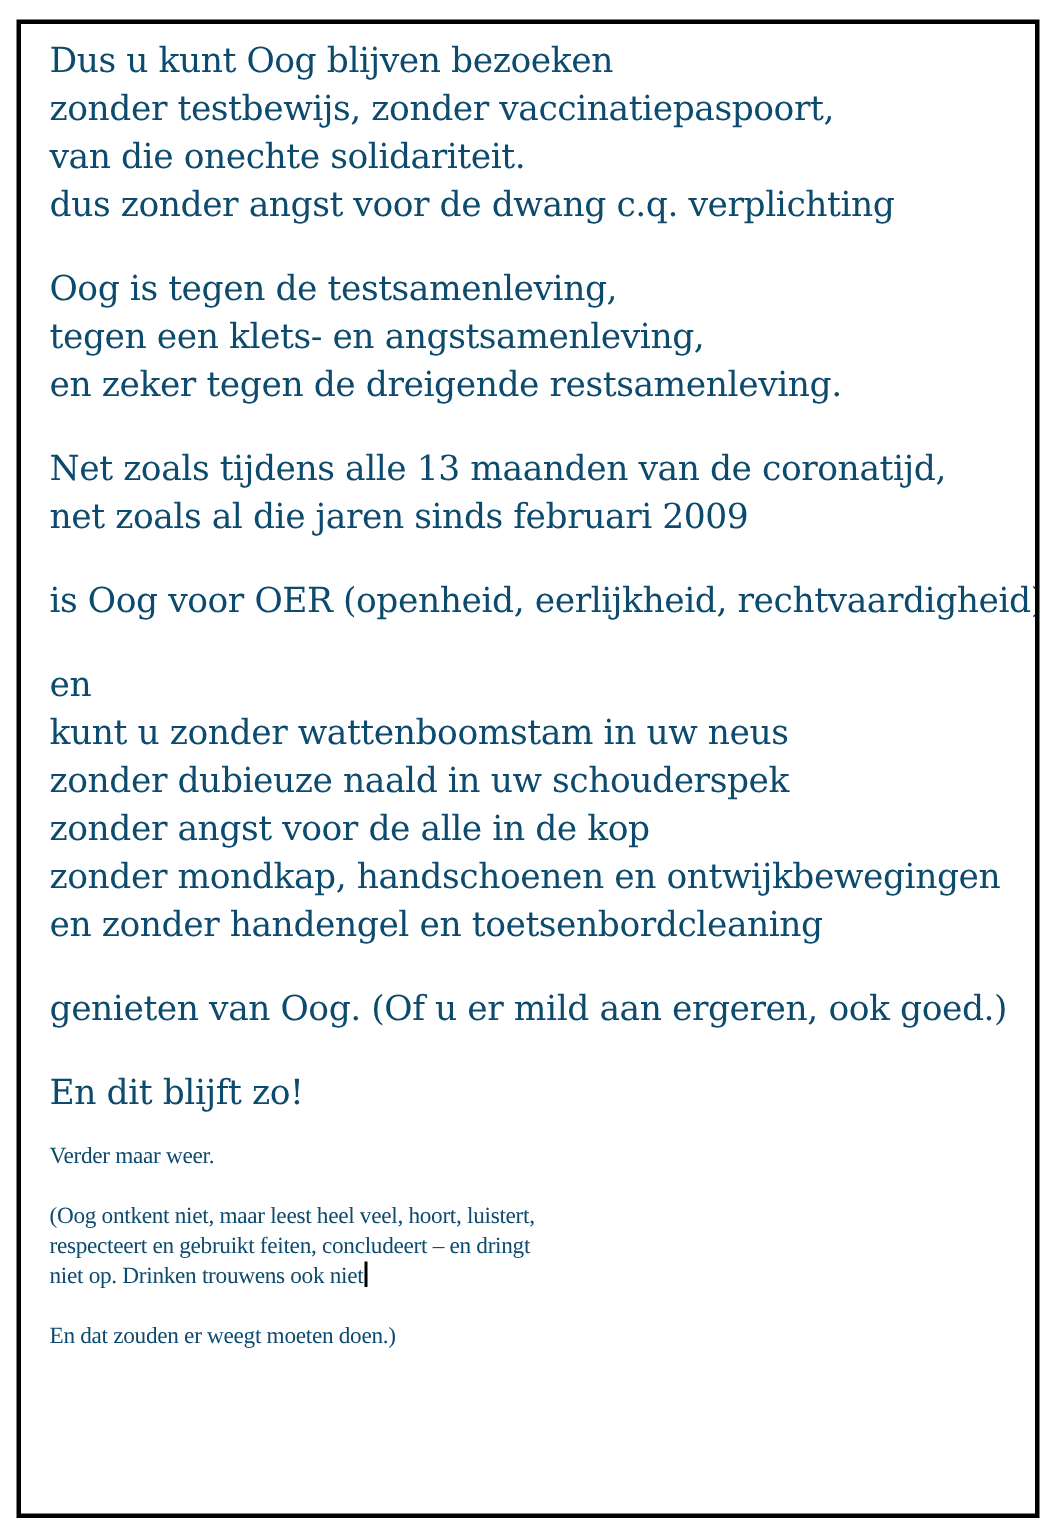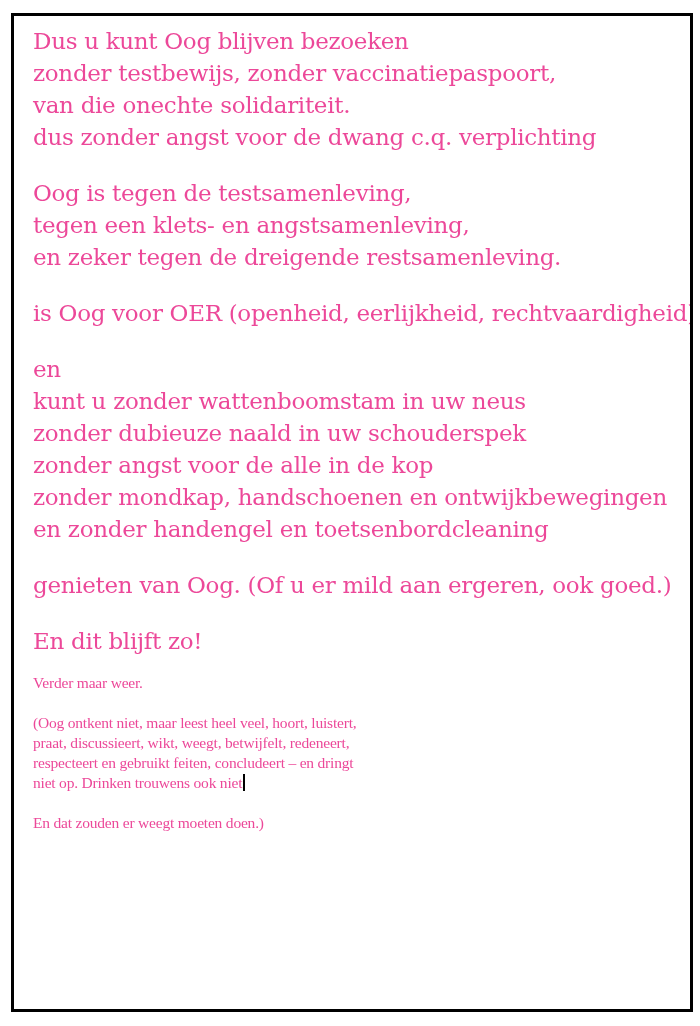--- a/index.html
+++ b/index.html
@@ -58,33 +58,37 @@
     width: 2px;
     height: 17px;
     background: #000000;
     vertical-align: -3px;
     margin-left: 1px;
   }
 </style>
 </head>
 <body>
 
-<div class="page" style="background: rgb(255, 255, 255); color: #ec4899;">
+<div class="page" style="background: rgb(255, 255, 255); color: #0c4a6e;">
   <div class="frame" style="border-color: rgb(0, 0, 0);">
     <div class="body-text" id="body-block">
         <div class="para">
           <div class="line">Dus u kunt Oog blijven bezoeken</div>
           <div class="line">zonder testbewijs, zonder vaccinatiepaspoort,</div>
           <div class="line">van die onechte solidariteit.</div>
           <div class="line">dus zonder angst voor de dwang c.q. verplichting</div>
         </div>
         <div class="para">
           <div class="line">Oog is tegen de testsamenleving,</div>
           <div class="line">tegen een klets- en angstsamenleving,</div>
           <div class="line">en zeker tegen de dreigende restsamenleving.</div>
+        </div>
+        <div class="para">
+          <div class="line">Net zoals tijdens alle 13 maanden van de coronatijd,</div>
+          <div class="line">net zoals al die jaren sinds februari 2009</div>
         </div>
         <div class="para">
           <div class="line">is Oog voor OER (openheid, eerlijkheid, rechtvaardigheid)</div>
         </div>
         <div class="para">
           <div class="line">en</div>
           <div class="line">kunt u zonder wattenboomstam in uw neus</div>
           <div class="line">zonder dubieuze naald in uw schouderspek</div>
           <div class="line">zonder angst voor de alle in de kop</div>
           <div class="line">zonder mondkap, handschoenen en ontwijkbewegingen</div>
@@ -96,21 +100,20 @@
         <div class="para">
           <div class="line">En dit blijft zo!</div>
         </div>
       </div>
     <div class="footer-text" id="footer-block">
         <div class="para">
           <div class="line">Verder maar weer.</div>
         </div>
         <div class="para">
           <div class="line">(Oog ontkent niet, maar leest heel veel, hoort, luistert,</div>
-          <div class="line">praat, discussieert, wikt, weegt, betwijfelt, redeneert,</div>
           <div class="line">respecteert en gebruikt feiten, concludeert – en dringt</div>
           <div class="line">niet op. Drinken trouwens ook niet<span class="caret"></span></div>
         </div>
         <div class="para">
           <div class="line">En dat zouden er weegt moeten doen.)</div>
         </div>
       </div>
   </div>
 </div>
 

